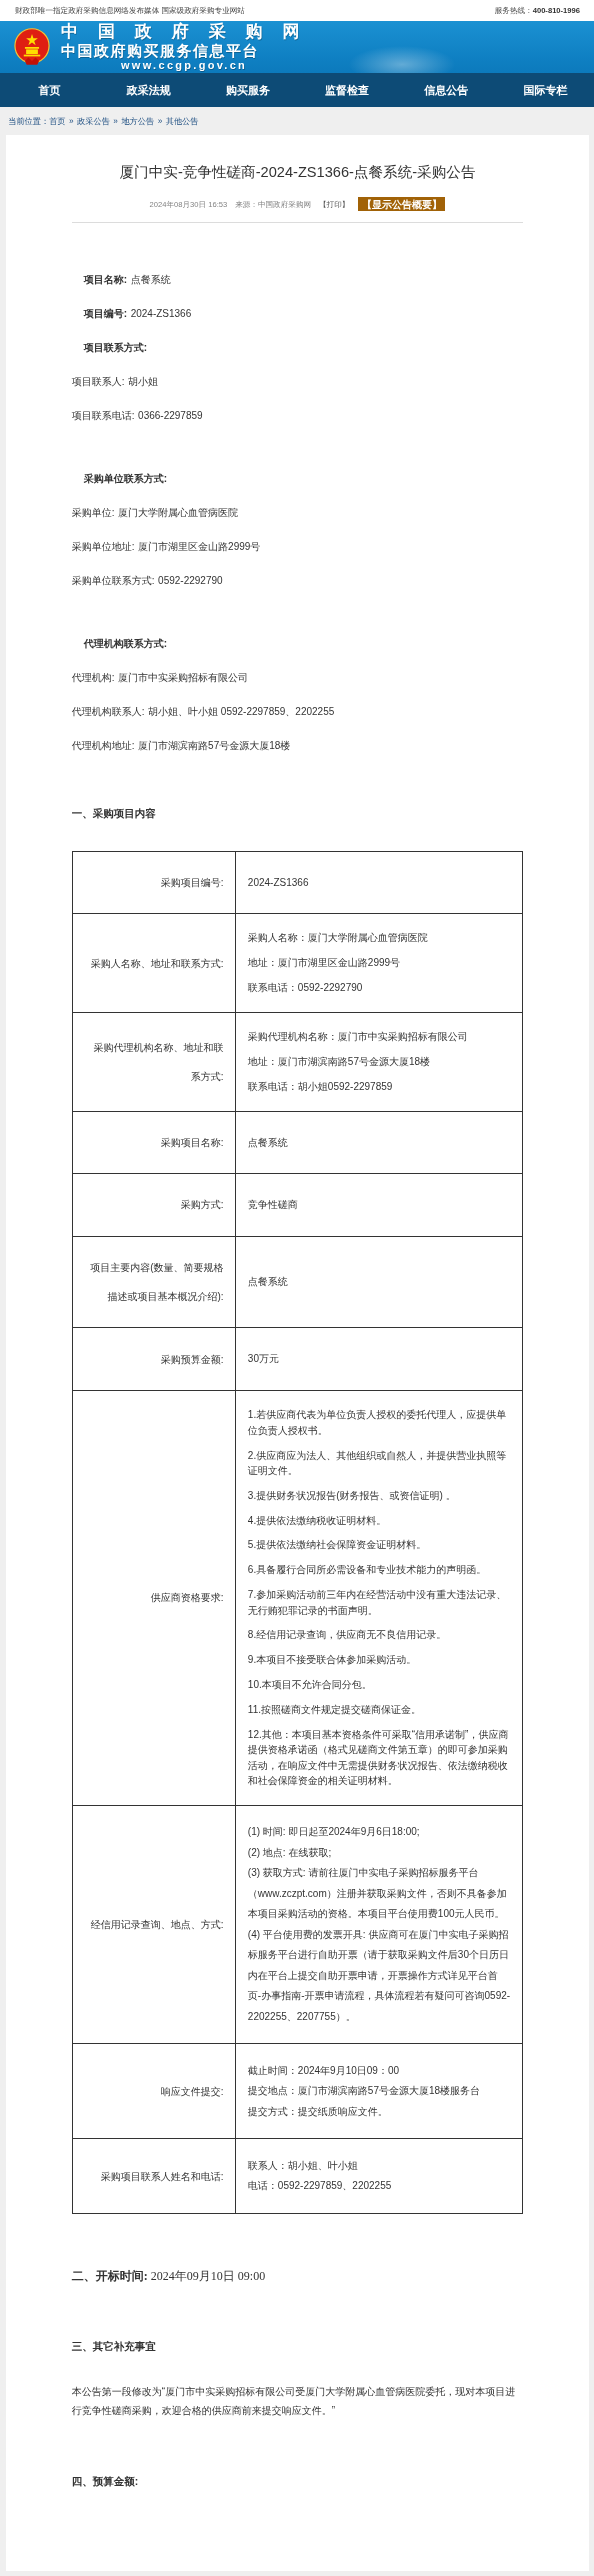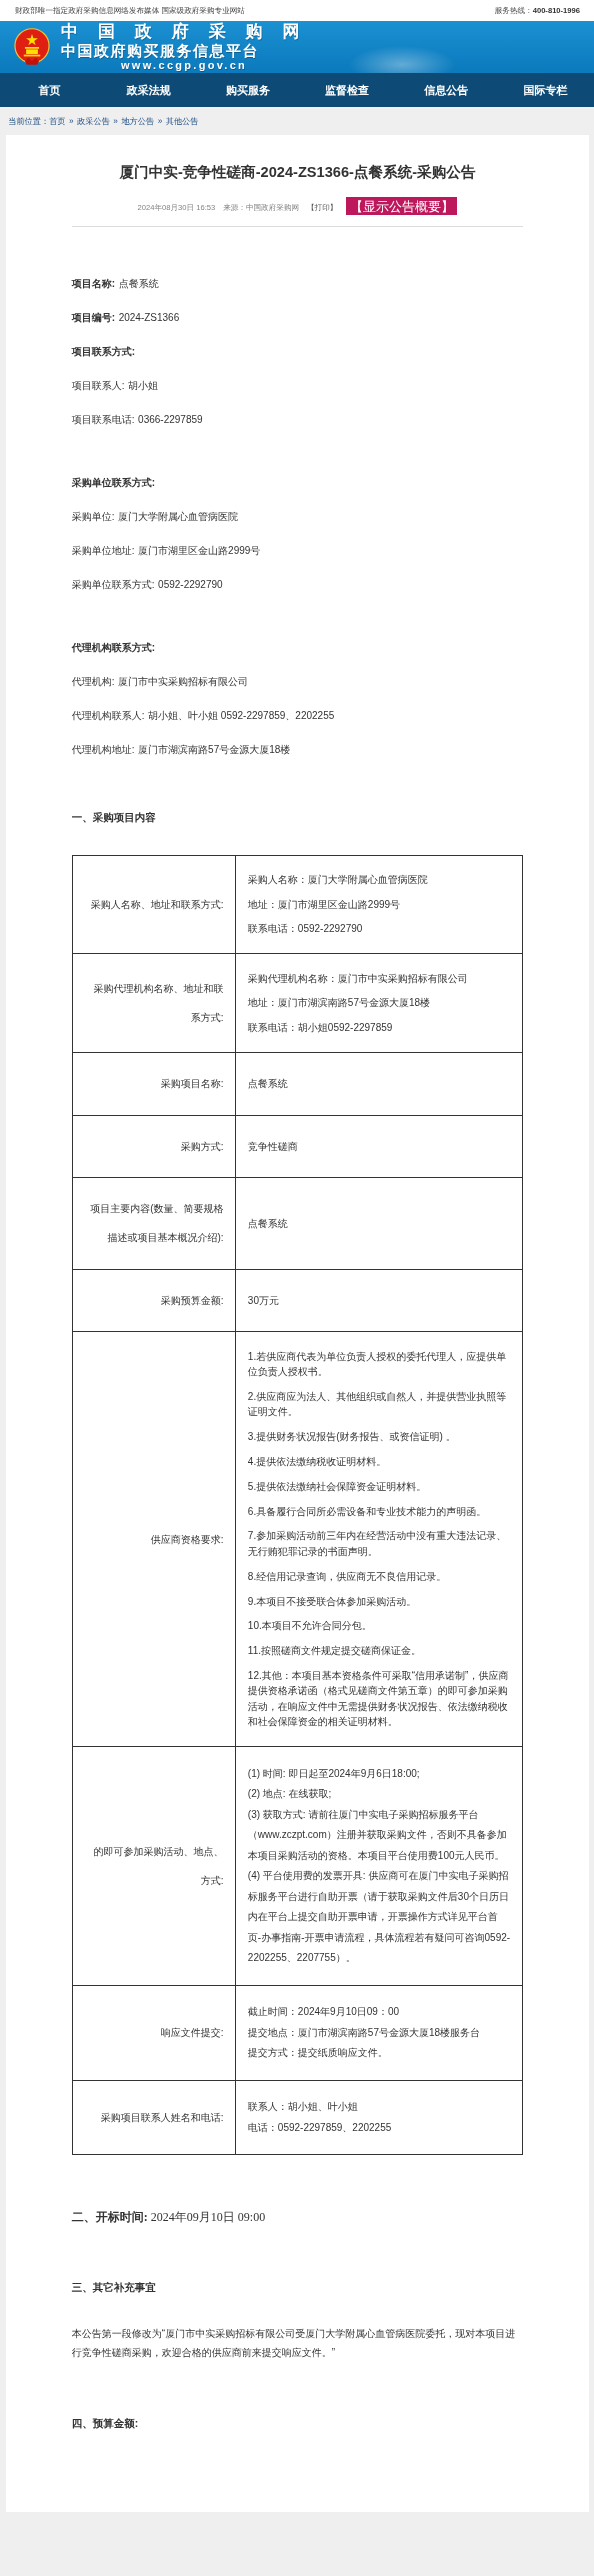--- a/index.html
+++ b/index.html
@@ -51,36 +51,36 @@
   }
   .breadcrumb a{color:#1c4d80;text-decoration:none;}
   .crumb-sep{margin:0 3.5px;color:#1c4d80;}
   
   .card{
     background:#fff;
     margin:0 5.8px;
     padding:28px 66px 82px;
   }
   .title{
-    text-align:center;font-size:14.6px;font-weight:bold;color:#333;
+    text-align:center;font-size:14.6px;font-weight:normal;color:#333;
     margin:0 0 15px;line-height:1.3;
   }
   .meta{
     text-align:center;font-size:7.6px;color:#838383;margin:0 0 10.5px;
   }
   .meta .print-btn{color:#555;margin-left:5.8px;cursor:pointer;}
   .meta .summary-badge{
-    background:#be185d;color:#fff;font-weight:normal;font-size:13px;
+    background:#a16207;color:#fff;font-weight:bold;font-size:10px;
     padding:1.8px 3.5px;margin-left:7px;cursor:pointer;
   }
   .divider{border:none;border-top:0.6px solid #dcdcdc;margin:0 0 20px;}
   .intro{font-size:10px;line-height:1.85;text-indent:2em;margin:0;}
   .field{font-size:10px;line-height:1.2;margin:22px 0;}
   .field .fl{font-weight:normal;}
-  .field.bold .fl{font-weight:bold;}
+  .field.bold .fl{font-weight:bold;margin-left:12px;}
   .field .fv{margin-left:3.5px;}
   .group-gap{margin-top:51px;}
   .section-heading{font-size:10.5px;font-weight:bold;margin:55px 0 30px;line-height:1.3;}
   .section-line{font-size:12px;margin:55px 0 0;line-height:1.3;font-family:Liberation Serif, serif;}
   .section-line b{font-weight:bold;}
   .section-body{font-size:10px;line-height:1.9;margin:29px 0 0;}
   
   table.info{width:100%;border-collapse:collapse;margin:0;}
   table.info td{
     border:0.6px solid #333;
@@ -163,20 +163,26 @@
 
   <p class="field bold group-gap"><span class="fl">代理机构联系方式:</span><span class="fv"></span></p>
   <p class="field"><span class="fl">代理机构:</span><span class="fv">厦门市中实采购招标有限公司</span></p>
   <p class="field"><span class="fl">代理机构联系人:</span><span class="fv">胡小姐、叶小姐 0592-2297859、2202255</span></p>
   <p class="field"><span class="fl">代理机构地址:</span><span class="fv">厦门市湖滨南路57号金源大厦18楼</span></p>
 
   <h2 class="section-heading">一、采购项目内容</h2>
 
   <table class="info">
     <tbody>
+        <tr>
+      <td class="label-cell">采购项目编号:</td>
+      <td class="value-cell">
+            <p>2024-ZS1366</p>
+          </td>
+    </tr>
     <tr>
       <td class="label-cell">采购人名称、地址和联系方式:</td>
       <td class="value-cell">
         <p>采购人名称：厦门大学附属心血管病医院</p>
         <p>地址：厦门市湖里区金山路2999号</p>
         <p>联系电话：0592-2292790</p>
       </td>
     </tr>
     <tr>
       <td class="label-cell">采购代理机构名称、地址和联系方式:</td>
@@ -221,21 +227,21 @@
         <p>6.具备履行合同所必需设备和专业技术能力的声明函。</p>
         <p>7.参加采购活动前三年内在经营活动中没有重大违法记录、无行贿犯罪记录的书面声明。</p>
         <p>8.经信用记录查询，供应商无不良信用记录。</p>
         <p>9.本项目不接受联合体参加采购活动。</p>
         <p>10.本项目不允许合同分包。</p>
         <p>11.按照磋商文件规定提交磋商保证金。</p>
         <p>12.其他：本项目基本资格条件可采取“信用承诺制”，供应商提供资格承诺函（格式见磋商文件第五章）的即可参加采购活动，在响应文件中无需提供财务状况报告、依法缴纳税收和社会保障资金的相关证明材料。</p>
       </td>
     </tr>
     <tr class="tight">
-      <td class="label-cell">的即可参加采购活动、地点、方式:</td>
+      <td class="label-cell">经信用记录查询、地点、方式:</td>
       <td class="value-cell">
         <p>(1) 时间: 即日起至2024年9月6日18:00;</p>
         <p>(2) 地点: 在线获取;</p>
         <p>(3) 获取方式: 请前往厦门中实电子采购招标服务平台（www.zczpt.com）注册并获取采购文件，否则不具备参加本项目采购活动的资格。本项目平台使用费100元人民币。</p>
         <p>(4) 平台使用费的发票开具: 供应商可在厦门中实电子采购招标服务平台进行自助开票（请于获取采购文件后30个日历日内在平台上提交自助开票申请，开票操作方式详见平台首页-办事指南-开票申请流程，具体流程若有疑问可咨询0592-2202255、2207755）。</p>
       </td>
     </tr>
     <tr class="tight">
       <td class="label-cell">响应文件提交:</td>
       <td class="value-cell">

